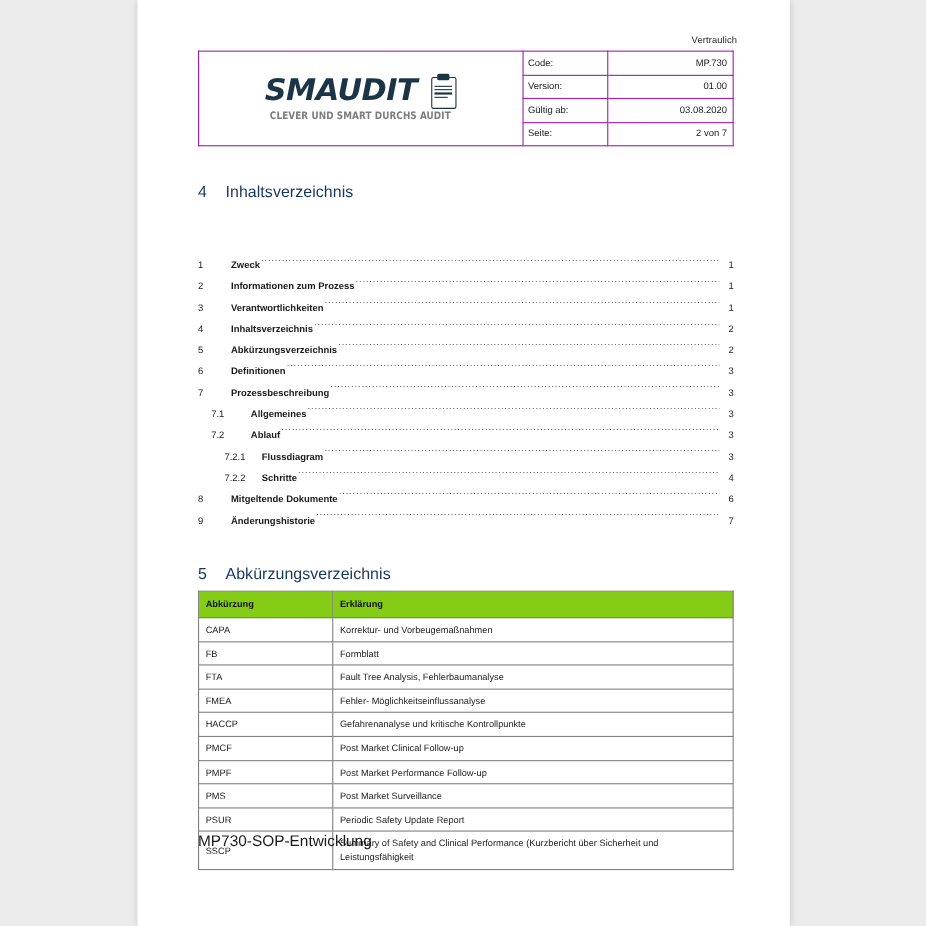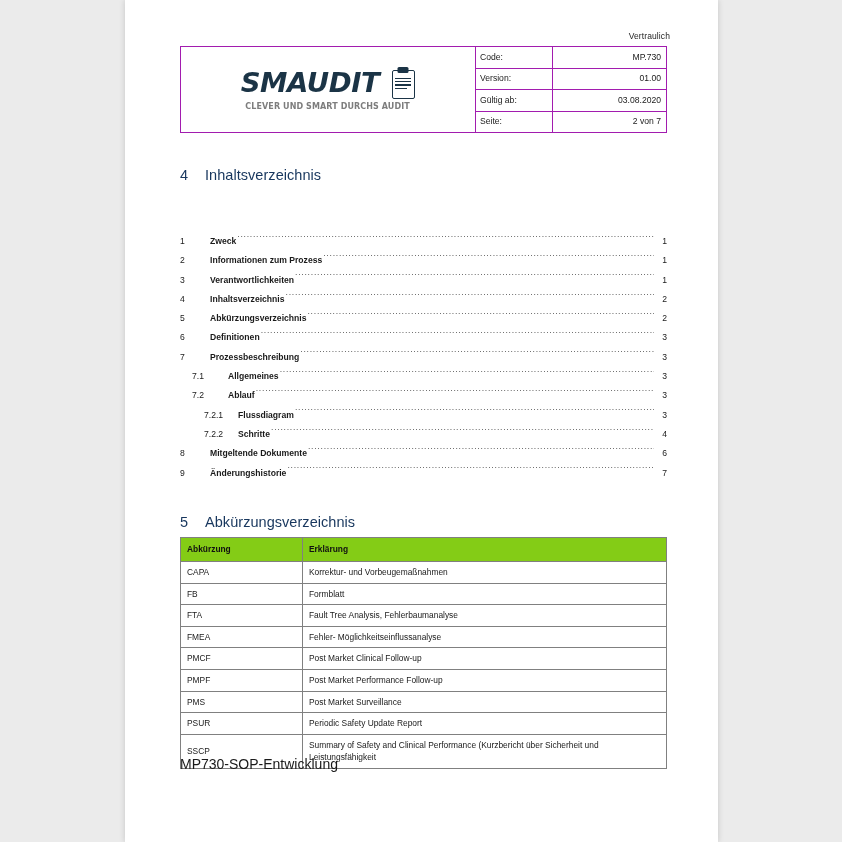--- a/index.html
+++ b/index.html
@@ -413,20 +413,24 @@
             </tr>
             <tr>
               <td>FTA</td>
               <td>Fault Tree Analysis, Fehlerbaumanalyse</td>
             </tr>
             <tr>
               <td>FMEA</td>
               <td>Fehler- Möglichkeitseinflussanalyse</td>
             </tr>
             <tr>
+              <td>HACCP</td>
+              <td>Gefahrenanalyse und kritische Kontrollpunkte</td>
+            </tr>
+            <tr>
               <td>PMCF</td>
               <td>Post Market Clinical Follow-up</td>
             </tr>
             <tr>
               <td>PMPF</td>
               <td>Post Market Performance Follow-up</td>
             </tr>
             <tr>
               <td>PMS</td>
               <td>Post Market Surveillance</td>

